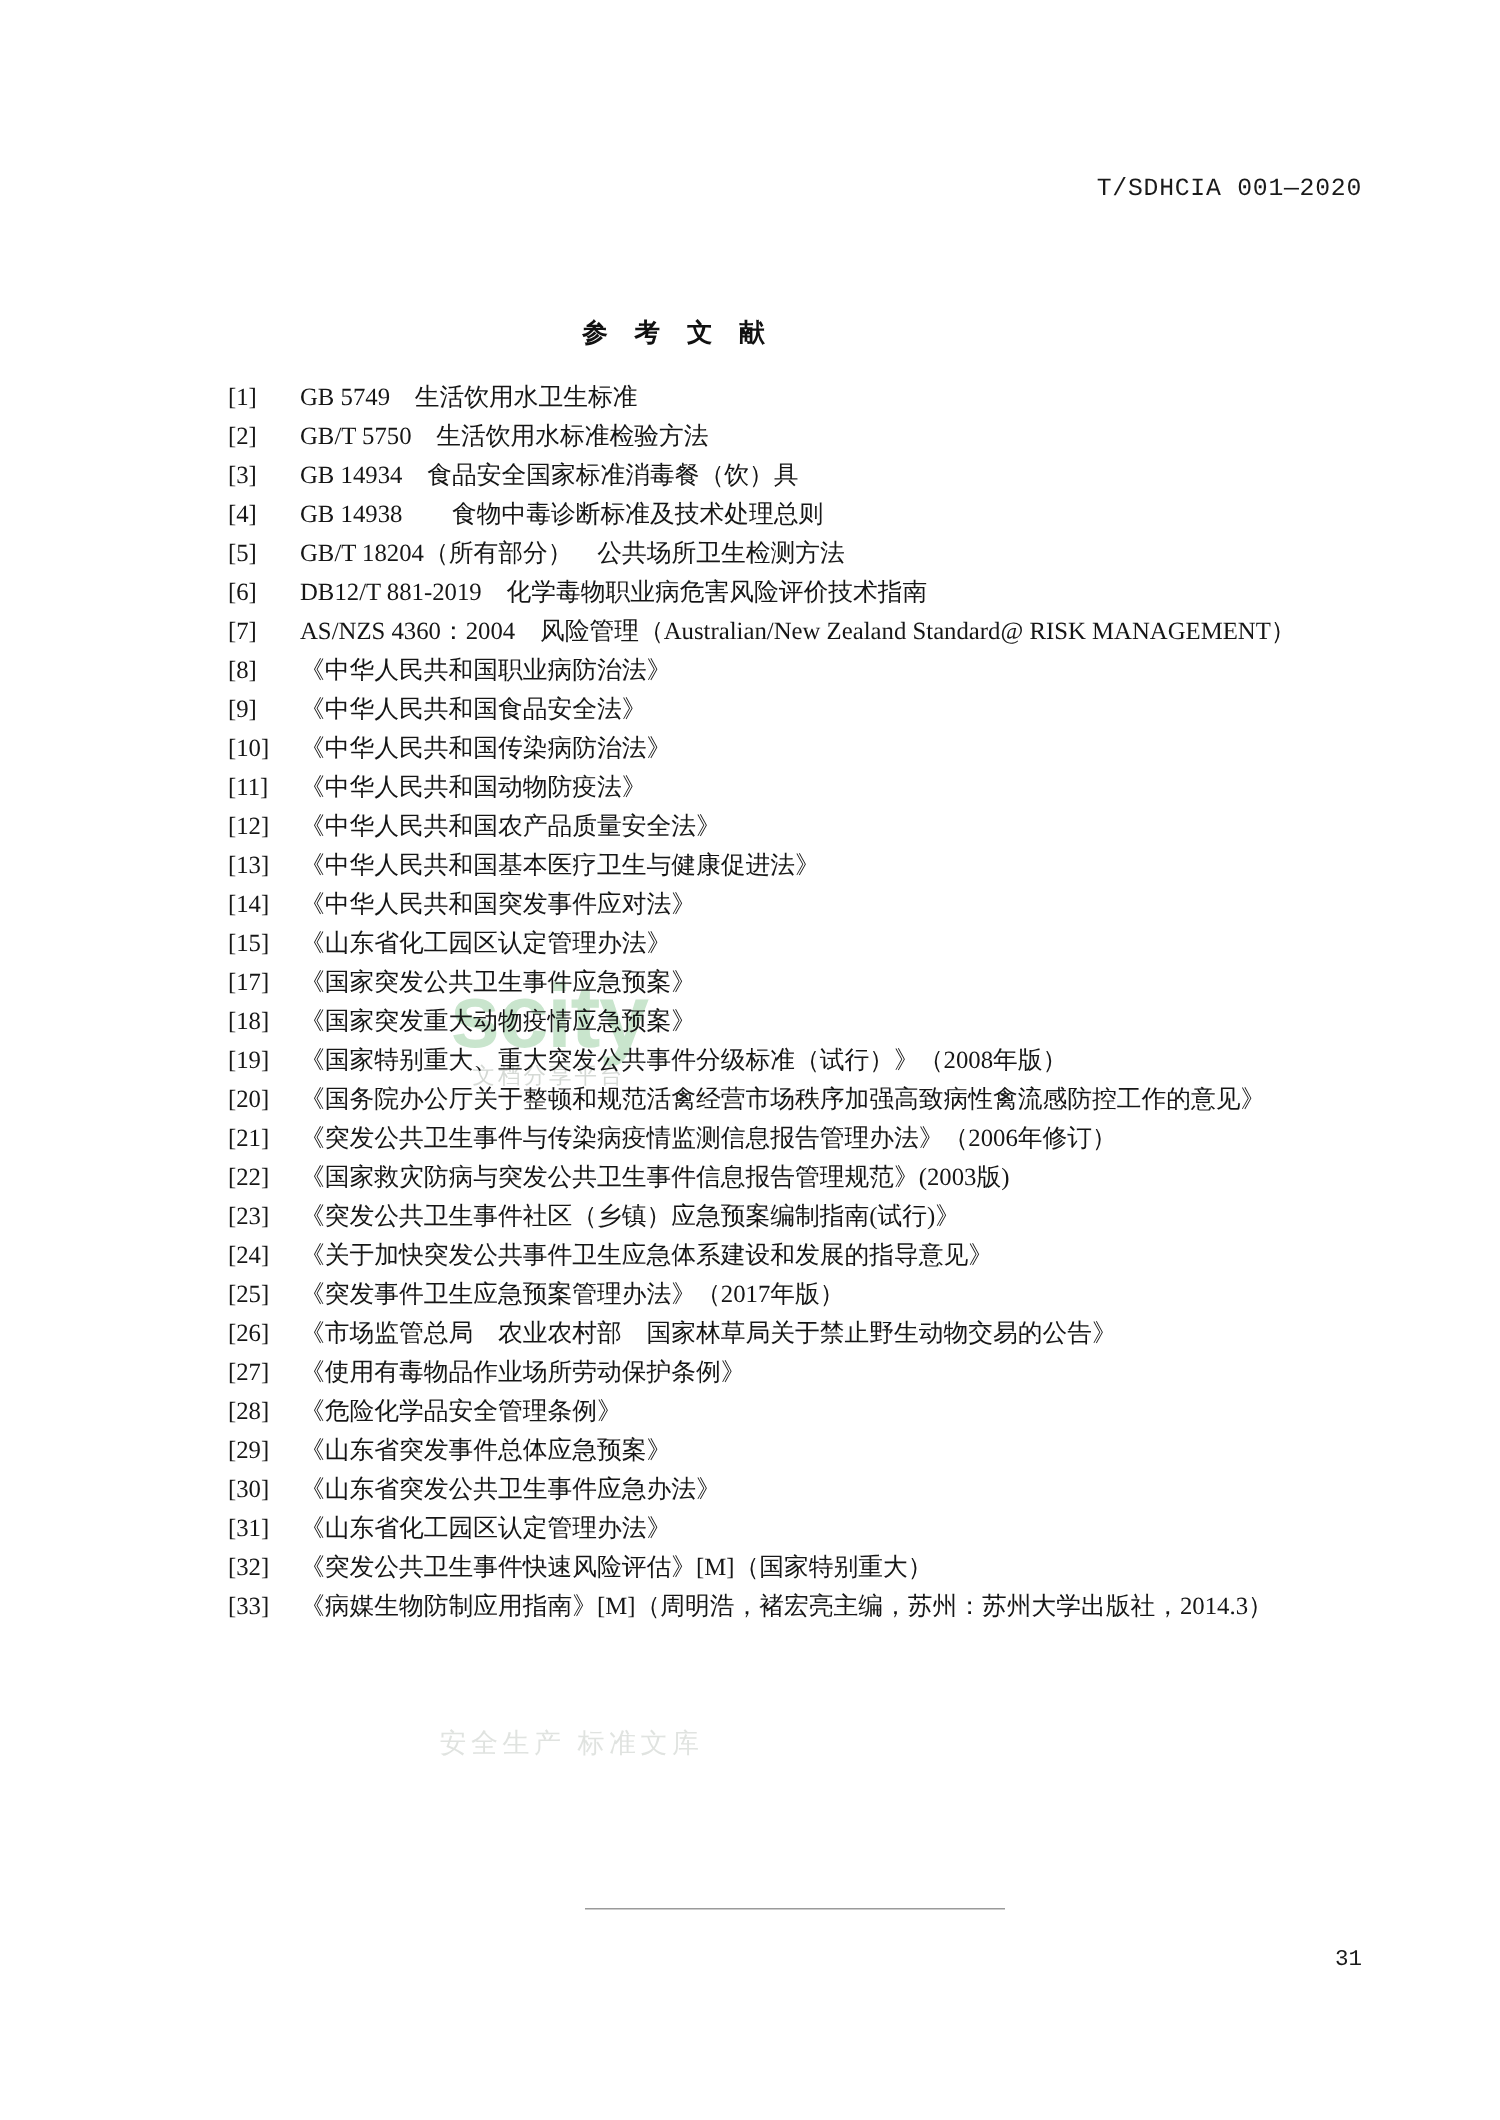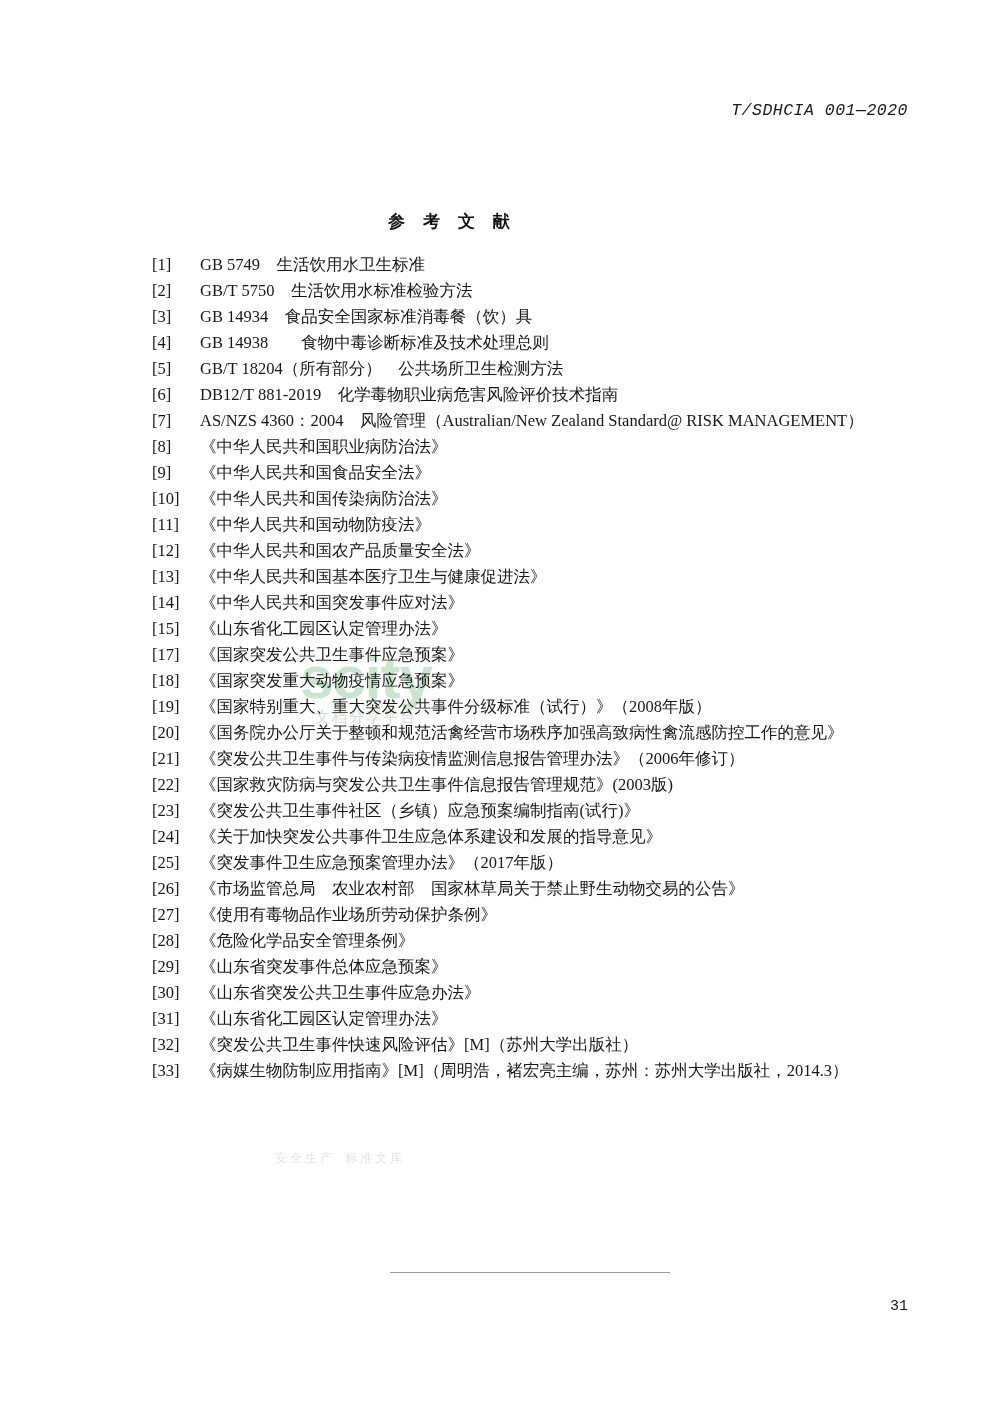--- a/index.html
+++ b/index.html
@@ -13,28 +13,27 @@
     height: 1413px;
     background: #ffffff;
     overflow: hidden;
     font-family: "Liberation Serif", serif;
     color: #1a1a1a;
   }
 
   
   .header-number {
     position: absolute;
-    top: 101px;
+    top: 116px;
     right: 92px;
     font-family: "Liberation Mono", monospace;
     font-size: 16.5px;
     letter-spacing: 0.5px;
     color: #1a1a1a;
     white-space: nowrap;
-    font-style: italic;
   }
 
   
   .section-title {
     position: absolute;
     top: 210px;
     left: 0;
     width: 904px;
     text-align: center;
     font-family: "DejaVu Sans", sans-serif;
@@ -90,24 +89,24 @@
   .wm-sub {
     font-family: "DejaVu Sans", sans-serif;
     font-size: 15px;
     color: rgba(150, 160, 150, 0.40);
     letter-spacing: 2px;
     margin-top: 2px;
     margin-left: 15px;
   }
   .wm-low {
     position: absolute;
-    left: 275px;
+    left: 293px;
     top: 1150px;
-    font-family: Liberation Mono, monospace;
-    font-size: 12px;
+    font-family: Liberation Sans, sans-serif;
+    font-size: 18px;
     color: rgba(165, 175, 165, 0.35);
     letter-spacing: 3px;
     pointer-events: none;
     user-select: none;
   }
 
   
   .footer-rule {
     position: absolute;
     left: 390px;
@@ -256,21 +255,21 @@
     <div class="ref-item">
         <span class="ref-num">[30]</span>
         <span class="ref-text">《山东省突发公共卫生事件应急办法》</span>
       </div>
     <div class="ref-item">
         <span class="ref-num">[31]</span>
         <span class="ref-text">《山东省化工园区认定管理办法》</span>
       </div>
     <div class="ref-item">
         <span class="ref-num">[32]</span>
-        <span class="ref-text">《突发公共卫生事件快速风险评估》[M]（苏州大学出版社）</span>
+        <span class="ref-text">《突发公共卫生事件快速风险评估》[M]（国家特别重大）</span>
       </div>
     <div class="ref-item">
         <span class="ref-num">[33]</span>
         <span class="ref-text">《病媒生物防制应用指南》[M]（周明浩，褚宏亮主编，苏州：苏州大学出版社，2014.3）</span>
       </div>
   </div>
 
   <div class="footer-rule"></div>
   <div class="page-number">31</div>
 

